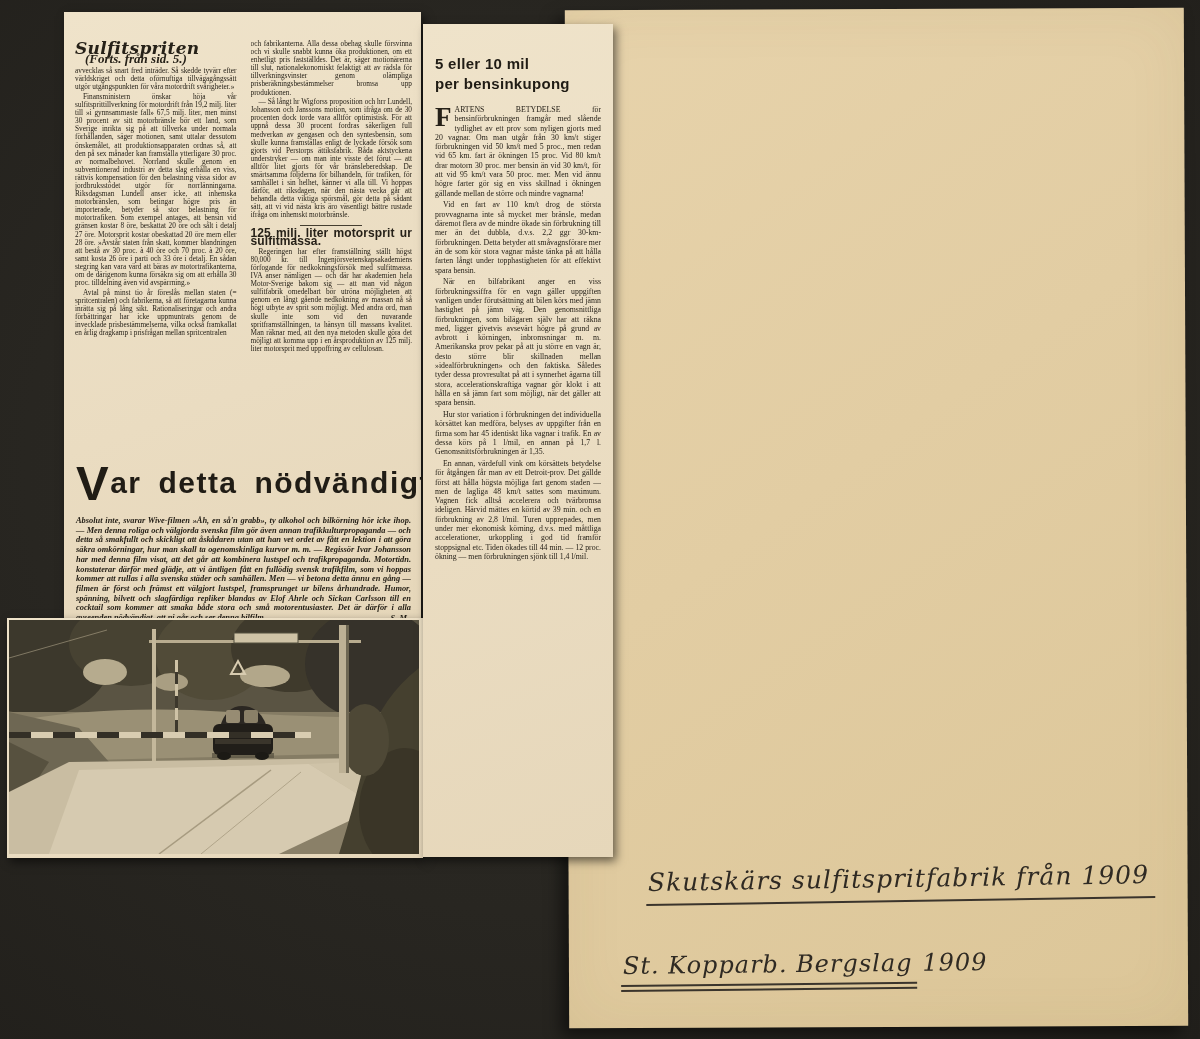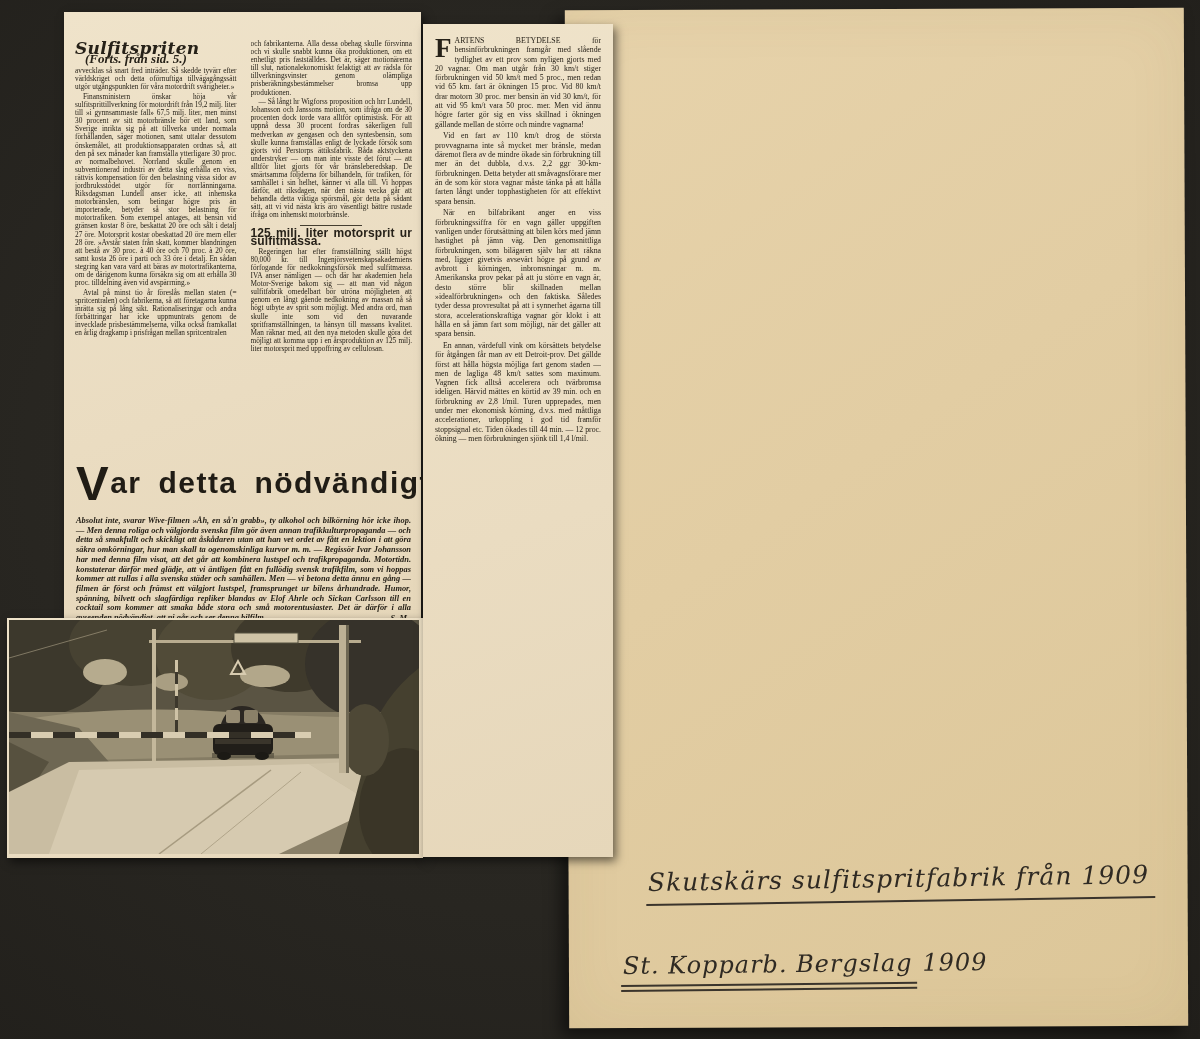--- a/index.html
+++ b/index.html
@@ -178,23 +178,28 @@
             <rect x="132" y="112" width="22" height="6"></rect>
           <rect x="176" y="112" width="22" height="6"></rect>
             <rect x="220" y="112" width="22" height="6"></rect>
           <rect x="264" y="112" width="22" height="6"></rect>
         </g>
       </g>
     </svg>
   </div>
 
   <div class="clip clip-right">
+    <div class="rc-head">
+      <div>5 eller 10 mil</div>
+      <div>per bensinkupong</div>
+    </div>
     <div class="rc-body">
       <p class="para"><span class="dropcap">F</span><span>ARTENS BETYDELSE för bensinförbrukningen framgår med slående tydlighet av ett prov som nyligen gjorts med 20 vagnar. Om man utgår från 30 km/t stiger förbrukningen vid 50 km/t med 5 proc., men redan vid 65 km. fart är ökningen 15 proc. Vid 80 km/t drar motorn 30 proc. mer bensin än vid 30 km/t, för att vid 95 km/t vara 50 proc. mer. Men vid ännu högre farter gör sig en viss skillnad i ökningen gällande mellan de större och mindre vagnarna!</span></p>
       <div class="plist indent-all">
           <p>Vid en fart av 110 km/t drog de största provvagnarna inte så mycket mer bränsle, medan däremot flera av de mindre ökade sin förbrukning till mer än det dubbla, d.v.s. 2,2 ggr 30-km-förbrukningen. Detta betyder att småvagnsförare mer än de som kör stora vagnar måste tänka på att hålla farten långt under topphastigheten för att effektivt spara bensin.</p>
           <p>När en bilfabrikant anger en viss förbrukningssiffra för en vagn gäller uppgiften vanligen under förutsättning att bilen körs med jämn hastighet på jämn väg. Den genomsnittliga förbrukningen, som bilägaren själv har att räkna med, ligger givetvis avsevärt högre på grund av avbrott i körningen, inbromsningar m. m. Amerikanska prov pekar på att ju större en vagn är, desto större blir skillnaden mellan »idealförbrukningen» och den faktiska. Således tyder dessa provresultat på att i synnerhet ägarna till stora, accelerationskraftiga vagnar gör klokt i att hålla en så jämn fart som möjligt, när det gäller att spara bensin.</p>
+          <p>Hur stor variation i förbrukningen det individuella körsättet kan medföra, belyses av uppgifter från en firma som har 45 identiskt lika vagnar i trafik. En av dessa körs på 1 l/mil, en annan på 1,7 l. Genomsnittsförbrukningen är 1,35.</p>
           <p>En annan, värdefull vink om körsättets betydelse för åtgången får man av ett Detroit-prov. Det gällde först att hålla högsta möjliga fart genom staden — men de lagliga 48 km/t sattes som maximum. Vagnen fick alltså accelerera och tvärbromsa ideligen. Härvid mättes en körtid av 39 min. och en förbrukning av 2,8 l/mil. Turen upprepades, men under mer ekonomisk körning, d.v.s. med måttliga accelerationer, urkoppling i god tid framför stoppsignal etc. Tiden ökades till 44 min. — 12 proc. ökning — men förbrukningen sjönk till 1,4 l/mil.</p>
         </div>
     </div>
   </div>
 
 </div>
 
 </body></html>

